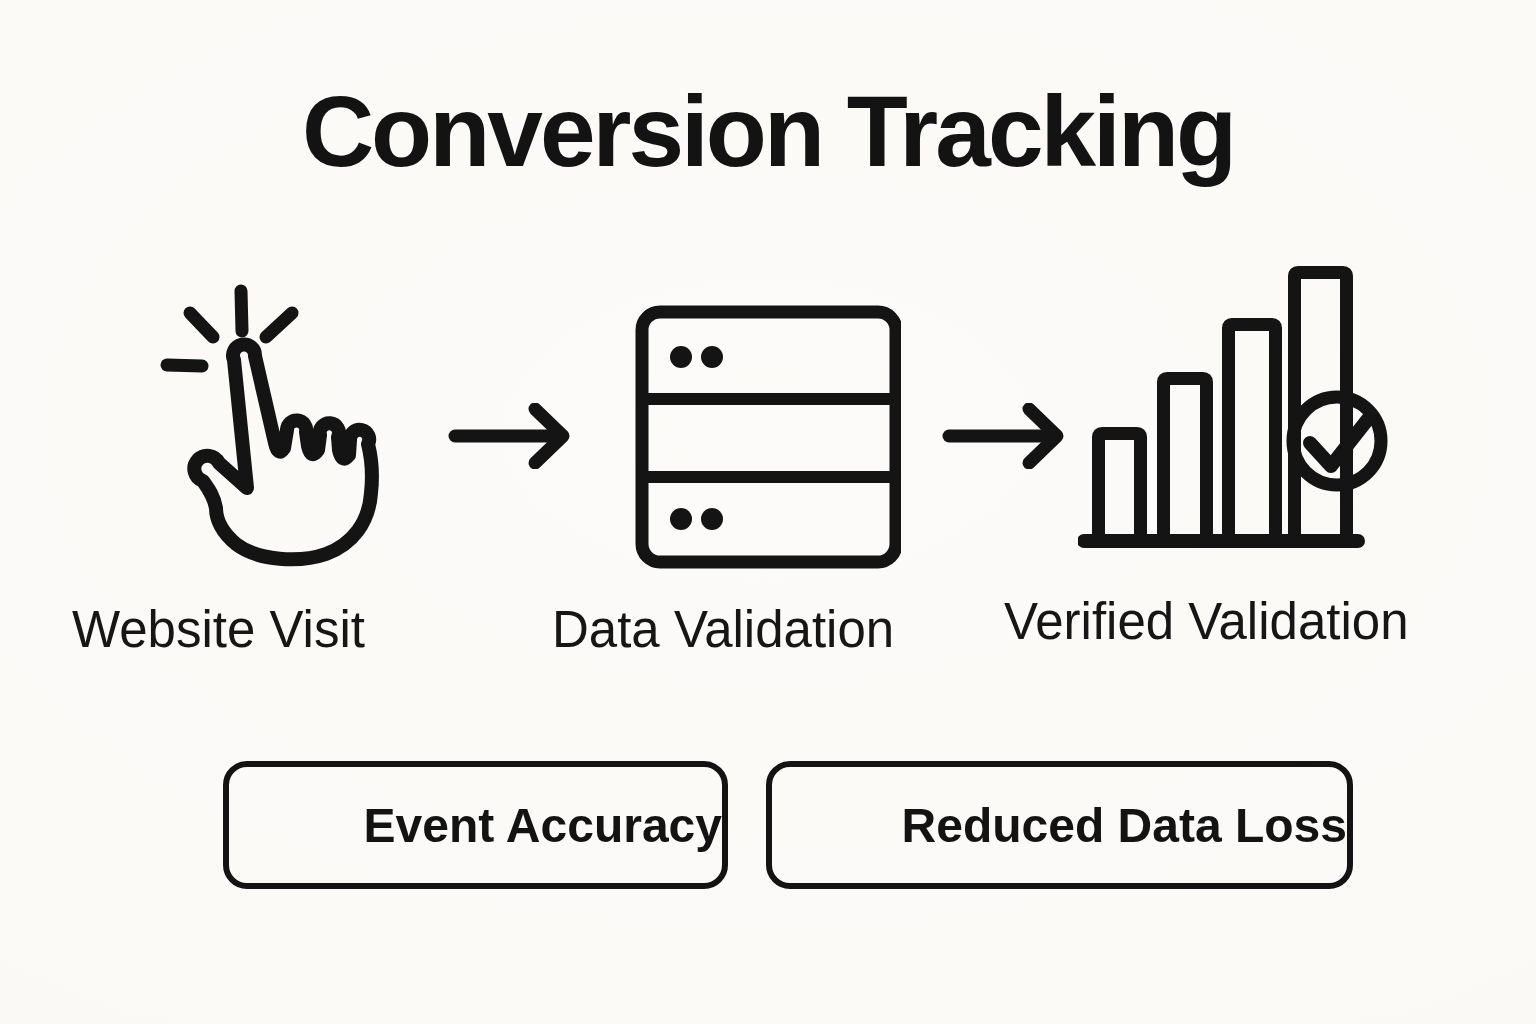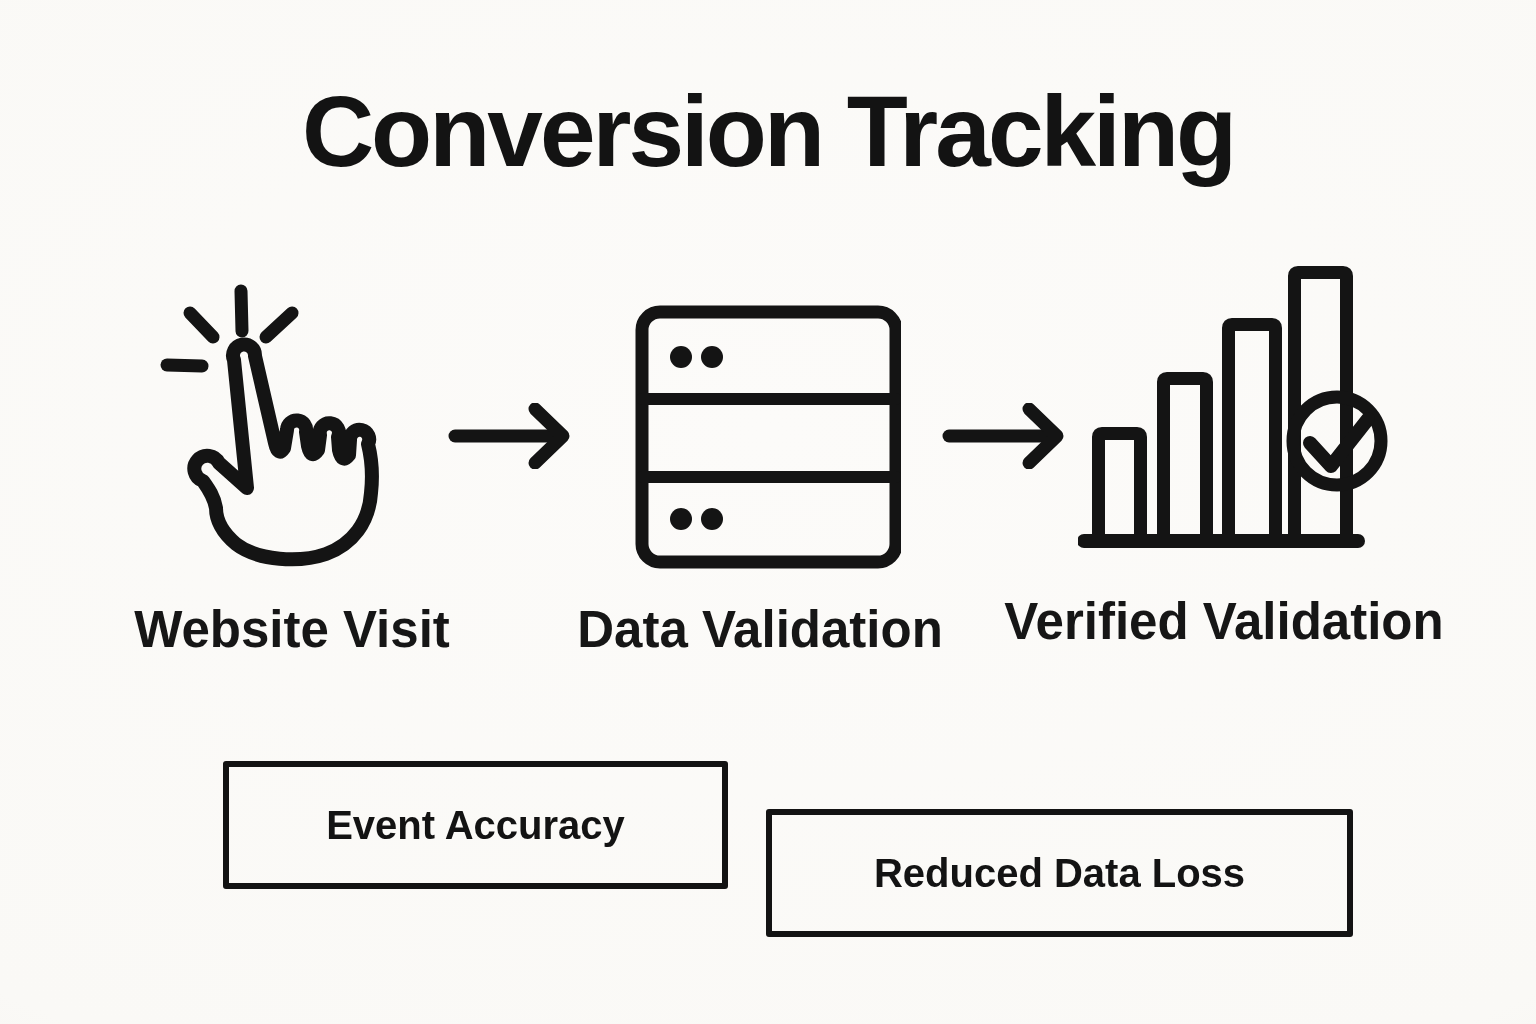--- a/index.html
+++ b/index.html
@@ -32,46 +32,46 @@
   .icon-svg { position: absolute; }
   .hand-icon-box   { left: 140px;  top: 260px; }
   .server-icon-box { left: 633px;  top: 303px; }
   .chart-icon-box  { left: 1078px; top: 253px; }
   .arrow-1-box     { left: 448px;  top: 403px; }
   .arrow-2-box     { left: 942px;  top: 403px; }
   .step-label {
     position: absolute;
     top: 600px;
     width: 440px;
-    text-align: center;
+    text-align: left;
     font-size: 51px;
-    font-weight: 700;
+    font-weight: 400;
     line-height: 60px;
     color: #161616;
   }
   .step-label-1 { left: 72px; }
-  .step-label-2 { left: 540px; }
+  .step-label-2 { left: 552px; }
   .step-label-3 { left: 1004px; top: 592px; }
   .badge {
     position: absolute;
     top: 761px;
     height: 128px;
     box-sizing: border-box;
     border: 6px solid #131313;
-    border-radius: 3px;
+    border-radius: 24px;
     background: transparent;
     display: flex;
     align-items: center;
-    justify-content: center;
-    font-size: 40px;
+    justify-content: flex-end;
+    font-size: 48px;
     font-weight: 700;
     color: #131313;
   }
   .badge-1 { left: 223px; width: 505px; }
-  .badge-2 { left: 766px; width: 587px; margin-top: 48px; }
+  .badge-2 { left: 766px; width: 587px; }
   .stroke {
     fill: none;
     stroke: #141414;
     stroke-linecap: round;
     stroke-linejoin: round;
   }
 </style>
 </head>
 <body>
 

